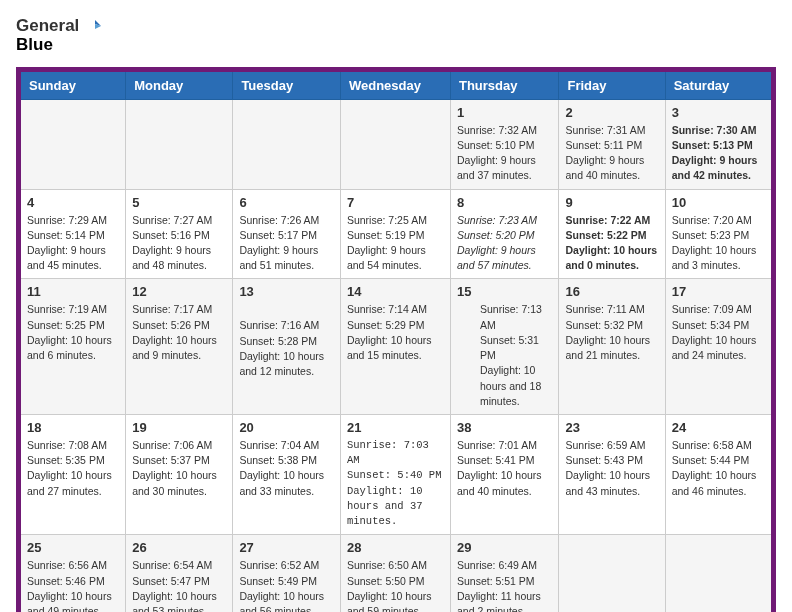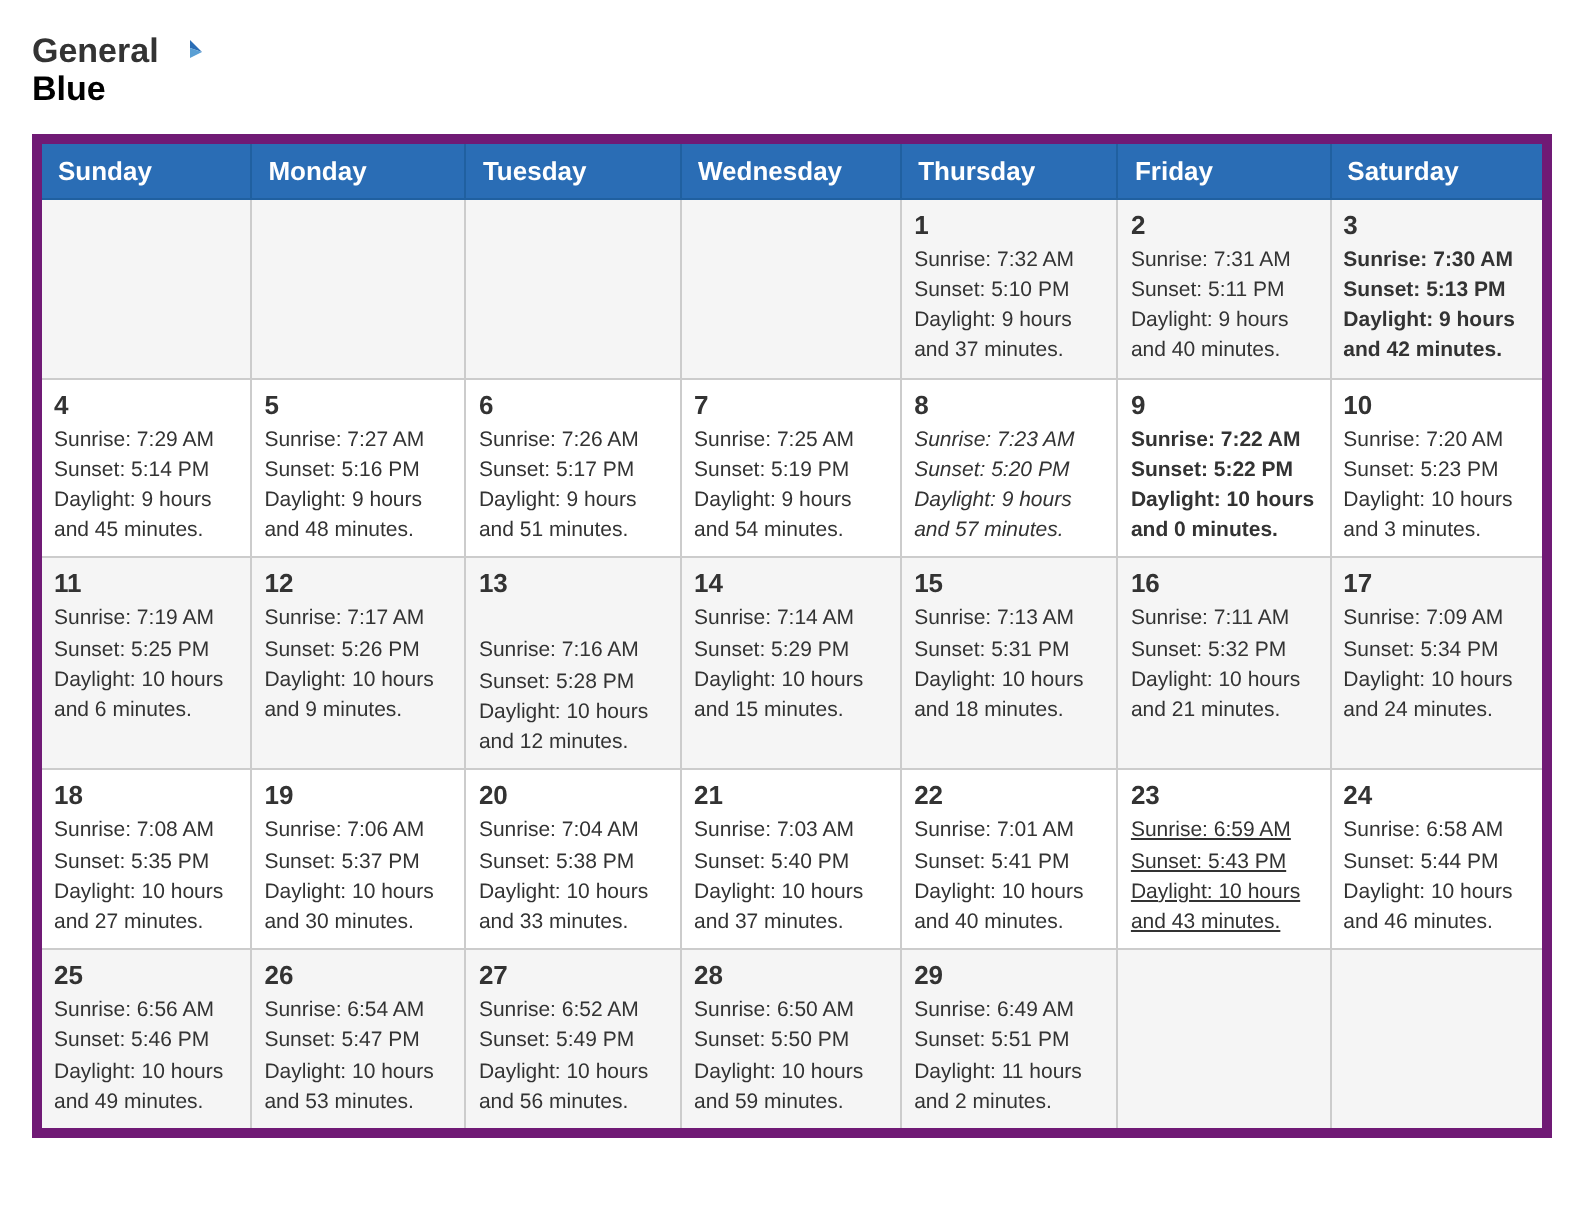--- a/index.html
+++ b/index.html
@@ -203,21 +203,21 @@
 Daylight: 10 hours and 12 minutes.</div>
         </td>
         <td>
           <span class="day-number">14</span>
           <div class="day-info" style="white-space: pre-line;">Sunrise: 7:14 AM
 Sunset: 5:29 PM
 Daylight: 10 hours and 15 minutes.</div>
         </td>
         <td>
           <span class="day-number">15</span>
-          <div class="day-info" style="white-space: pre-line;">Sunrise: 7:13 AM
+          <div class="day-info" style="white-space: pre-line; margin-left: 23px;">Sunrise: 7:13 AM
 Sunset: 5:31 PM
 Daylight: 10 hours and 18 minutes.</div>
         </td>
         <td>
           <span class="day-number">16</span>
           <div class="day-info" style="white-space: pre-line;">Sunrise: 7:11 AM
 Sunset: 5:32 PM
 Daylight: 10 hours and 21 minutes.</div>
         </td>
         <td>
@@ -241,33 +241,33 @@
 Daylight: 10 hours and 30 minutes.</div>
         </td>
         <td>
           <span class="day-number">20</span>
           <div class="day-info" style="white-space: pre-line;">Sunrise: 7:04 AM
 Sunset: 5:38 PM
 Daylight: 10 hours and 33 minutes.</div>
         </td>
         <td>
           <span class="day-number">21</span>
-          <div class="day-info" style="white-space: pre-line;">Sunrise: 7:03 AM
+          <div class="day-info" style="white-space: pre-line; font-family: Liberation Mono, monospace;">Sunrise: 7:03 AM
 Sunset: 5:40 PM
 Daylight: 10 hours and 37 minutes.</div>
         </td>
         <td>
-          <span class="day-number">22</span>
+          <span class="day-number">38</span>
           <div class="day-info" style="white-space: pre-line;">Sunrise: 7:01 AM
 Sunset: 5:41 PM
 Daylight: 10 hours and 40 minutes.</div>
         </td>
         <td>
           <span class="day-number">23</span>
-          <div class="day-info" style="white-space: pre-line; text-decoration: underline;">Sunrise: 6:59 AM
+          <div class="day-info" style="white-space: pre-line;">Sunrise: 6:59 AM
 Sunset: 5:43 PM
 Daylight: 10 hours and 43 minutes.</div>
         </td>
         <td>
           <span class="day-number">24</span>
           <div class="day-info" style="white-space: pre-line;">Sunrise: 6:58 AM
 Sunset: 5:44 PM
 Daylight: 10 hours and 46 minutes.</div>
         </td>
       </tr>

